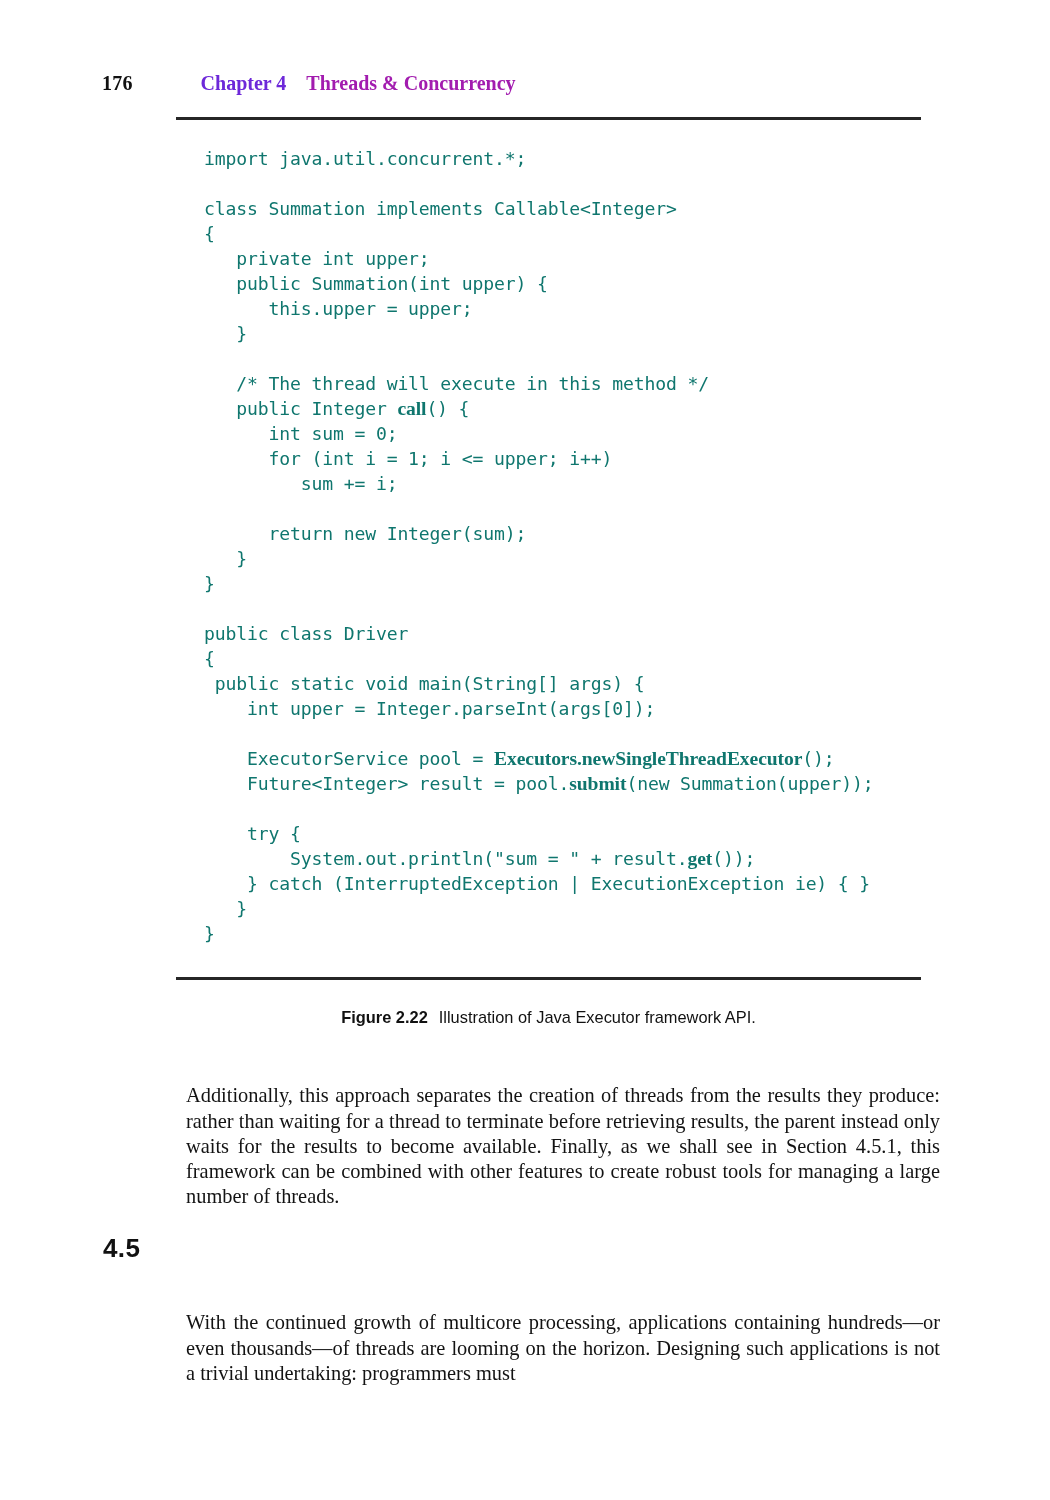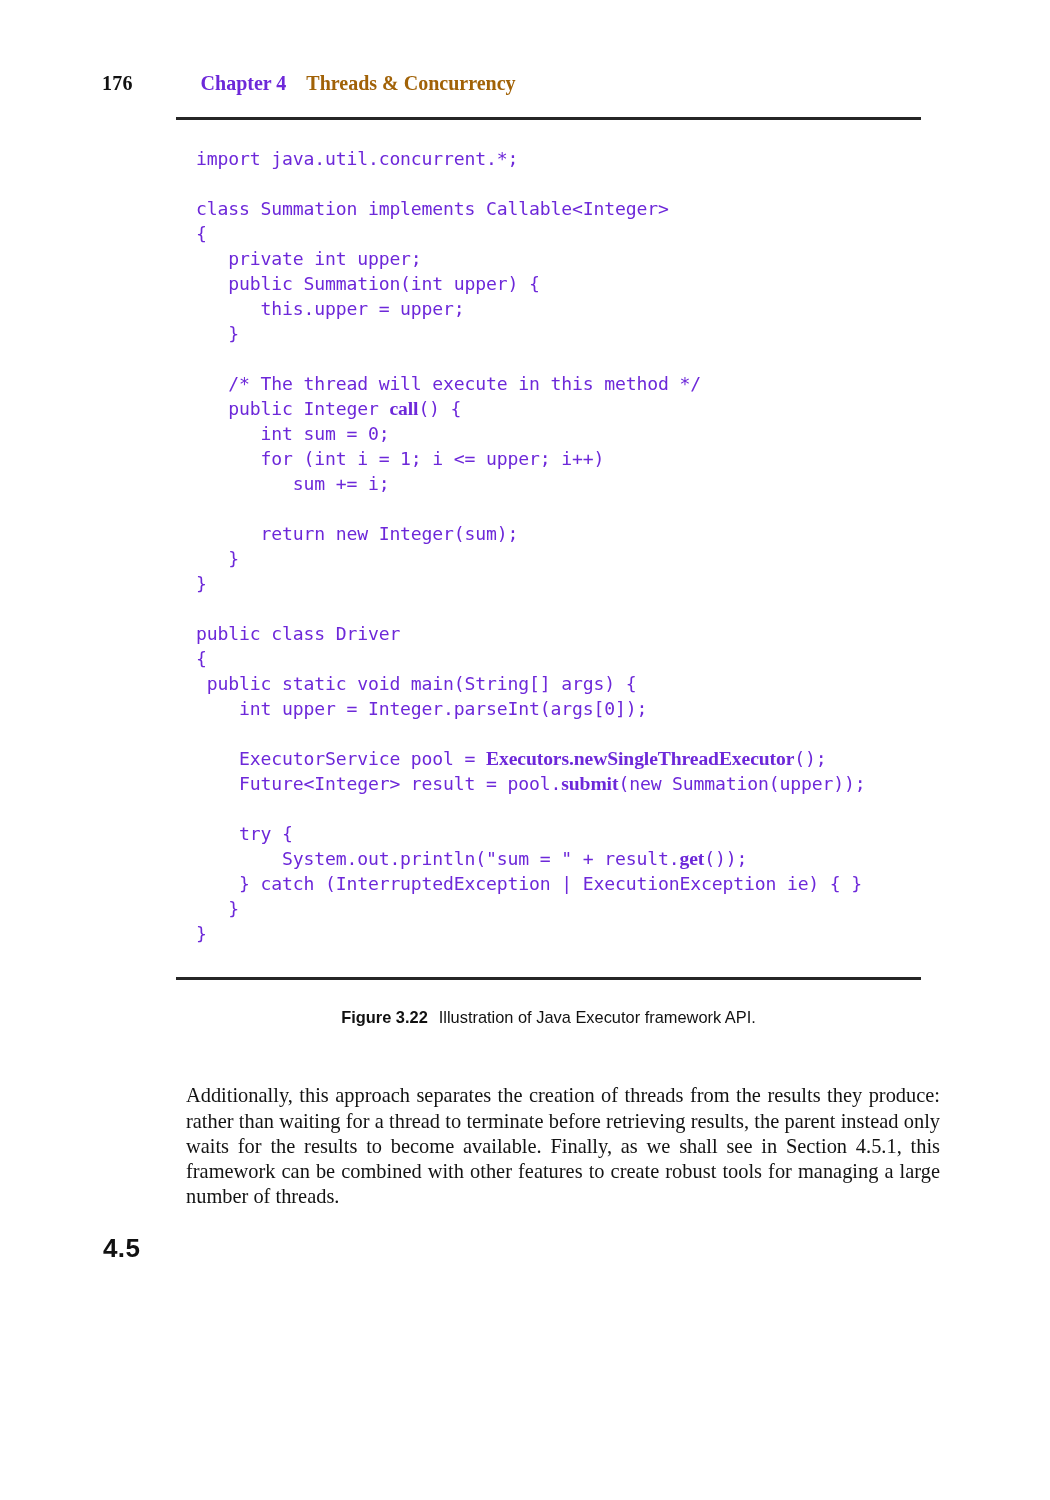--- a/index.html
+++ b/index.html
@@ -44,46 +44,46 @@
   .chapter-label {
     font-size: 20px;
     font-weight: bold;
     color: #6d28d9;
     margin-left: 68px;
     white-space: nowrap;
   }
   .chapter-title {
     font-size: 20px;
     font-weight: bold;
-    color: #a16207;
+    color: #a21caf;
     margin-left: 20px;
     white-space: nowrap;
   }
 
   
   .fig-rule {
     position: absolute;
     left: 176px;
     width: 745px;
     height: 3px;
     background: #262626;
   }
   .fig-rule.top { top: 117px; }
   .fig-rule.bottom { top: 977px; }
 
   
   .code-block {
     position: absolute;
-    left: 196px;
+    left: 204px;
     top: 146px;
     width: 760px;
     font-family: "DejaVu Sans Mono", "Liberation Mono", monospace;
     font-size: 18.1px;
     line-height: 25px;
-    color: #6d28d9;
+    color: #0f766e;
     white-space: pre;
     letter-spacing: -0.15px;
   }
   .code-line {
     white-space: pre;
     min-height: 25px;
   }
   .code-line.blank { height: 25px; }
   .kbold {
     font-family: "Liberation Serif", "DejaVu Serif", serif;
@@ -161,23 +161,24 @@
     <span class="chapter-title">Threads &amp; Concurrency</span>
   </div>
 
   <div class="fig-rule top"></div>
 
   <div class="code-block" id="code-block"><div class="code-line"><span>import java.util.concurrent.*;</span></div><div class="code-line blank">&nbsp;</div><div class="code-line"><span>class Summation implements Callable&lt;Integer&gt;</span></div><div class="code-line"><span>{</span></div><div class="code-line"><span>   private int upper;</span></div><div class="code-line"><span>   public Summation(int upper) {</span></div><div class="code-line"><span>      this.upper = upper;</span></div><div class="code-line"><span>   }</span></div><div class="code-line blank">&nbsp;</div><div class="code-line"><span>   /* The thread will execute in this method */</span></div><div class="code-line"><span>   public Integer </span><span class="kbold">call</span><span>() {</span></div><div class="code-line"><span>      int sum = 0;</span></div><div class="code-line"><span>      for (int i = 1; i &lt;= upper; i++)</span></div><div class="code-line"><span>         sum += i;</span></div><div class="code-line blank">&nbsp;</div><div class="code-line"><span>      return new Integer(sum);</span></div><div class="code-line"><span>   }</span></div><div class="code-line"><span>}</span></div><div class="code-line blank">&nbsp;</div><div class="code-line"><span>public class Driver</span></div><div class="code-line"><span>{</span></div><div class="code-line"><span> public static void main(String[] args) {</span></div><div class="code-line"><span>    int upper = Integer.parseInt(args[0]);</span></div><div class="code-line blank">&nbsp;</div><div class="code-line"><span>    ExecutorService pool = </span><span class="kbold">Executors.newSingleThreadExecutor</span><span>();</span></div><div class="code-line"><span>    Future&lt;Integer&gt; result = pool.</span><span class="kbold">submit</span><span>(new Summation(upper));</span></div><div class="code-line blank">&nbsp;</div><div class="code-line"><span>    try {</span></div><div class="code-line"><span>        System.out.println("sum = " + result.</span><span class="kbold">get</span><span>());</span></div><div class="code-line"><span>    } catch (InterruptedException | ExecutionException ie) { }</span></div><div class="code-line"><span>   }</span></div><div class="code-line"><span>}</span></div></div>
 
   <div class="fig-rule bottom"></div>
 
   <div class="fig-caption">
-    <span class="cap-label">Figure 3.22</span><span class="cap-text">Illustration of Java Executor framework API.</span>
+    <span class="cap-label">Figure 2.22</span><span class="cap-text">Illustration of Java Executor framework API.</span>
   </div>
 
   <p class="body-para" id="para-1">Additionally, this approach separates the creation of threads from the results they produce: rather than waiting for a thread to terminate before retrieving results, the parent instead only waits for the results to become available. Finally, as we shall see in Section 4.5.1, this framework can be combined with other features to create robust tools for managing a large number of threads.</p>
 
   <div class="section-heading">
     <span class="section-number">4.5</span>
   </div>
 
+  <p class="body-para" id="para-2">With the continued growth of multicore processing, applications containing hundreds—or even thousands—of threads are looming on the horizon. Designing such applications is not a trivial undertaking: programmers must</p>
 
 </div>
 
 </body></html>

